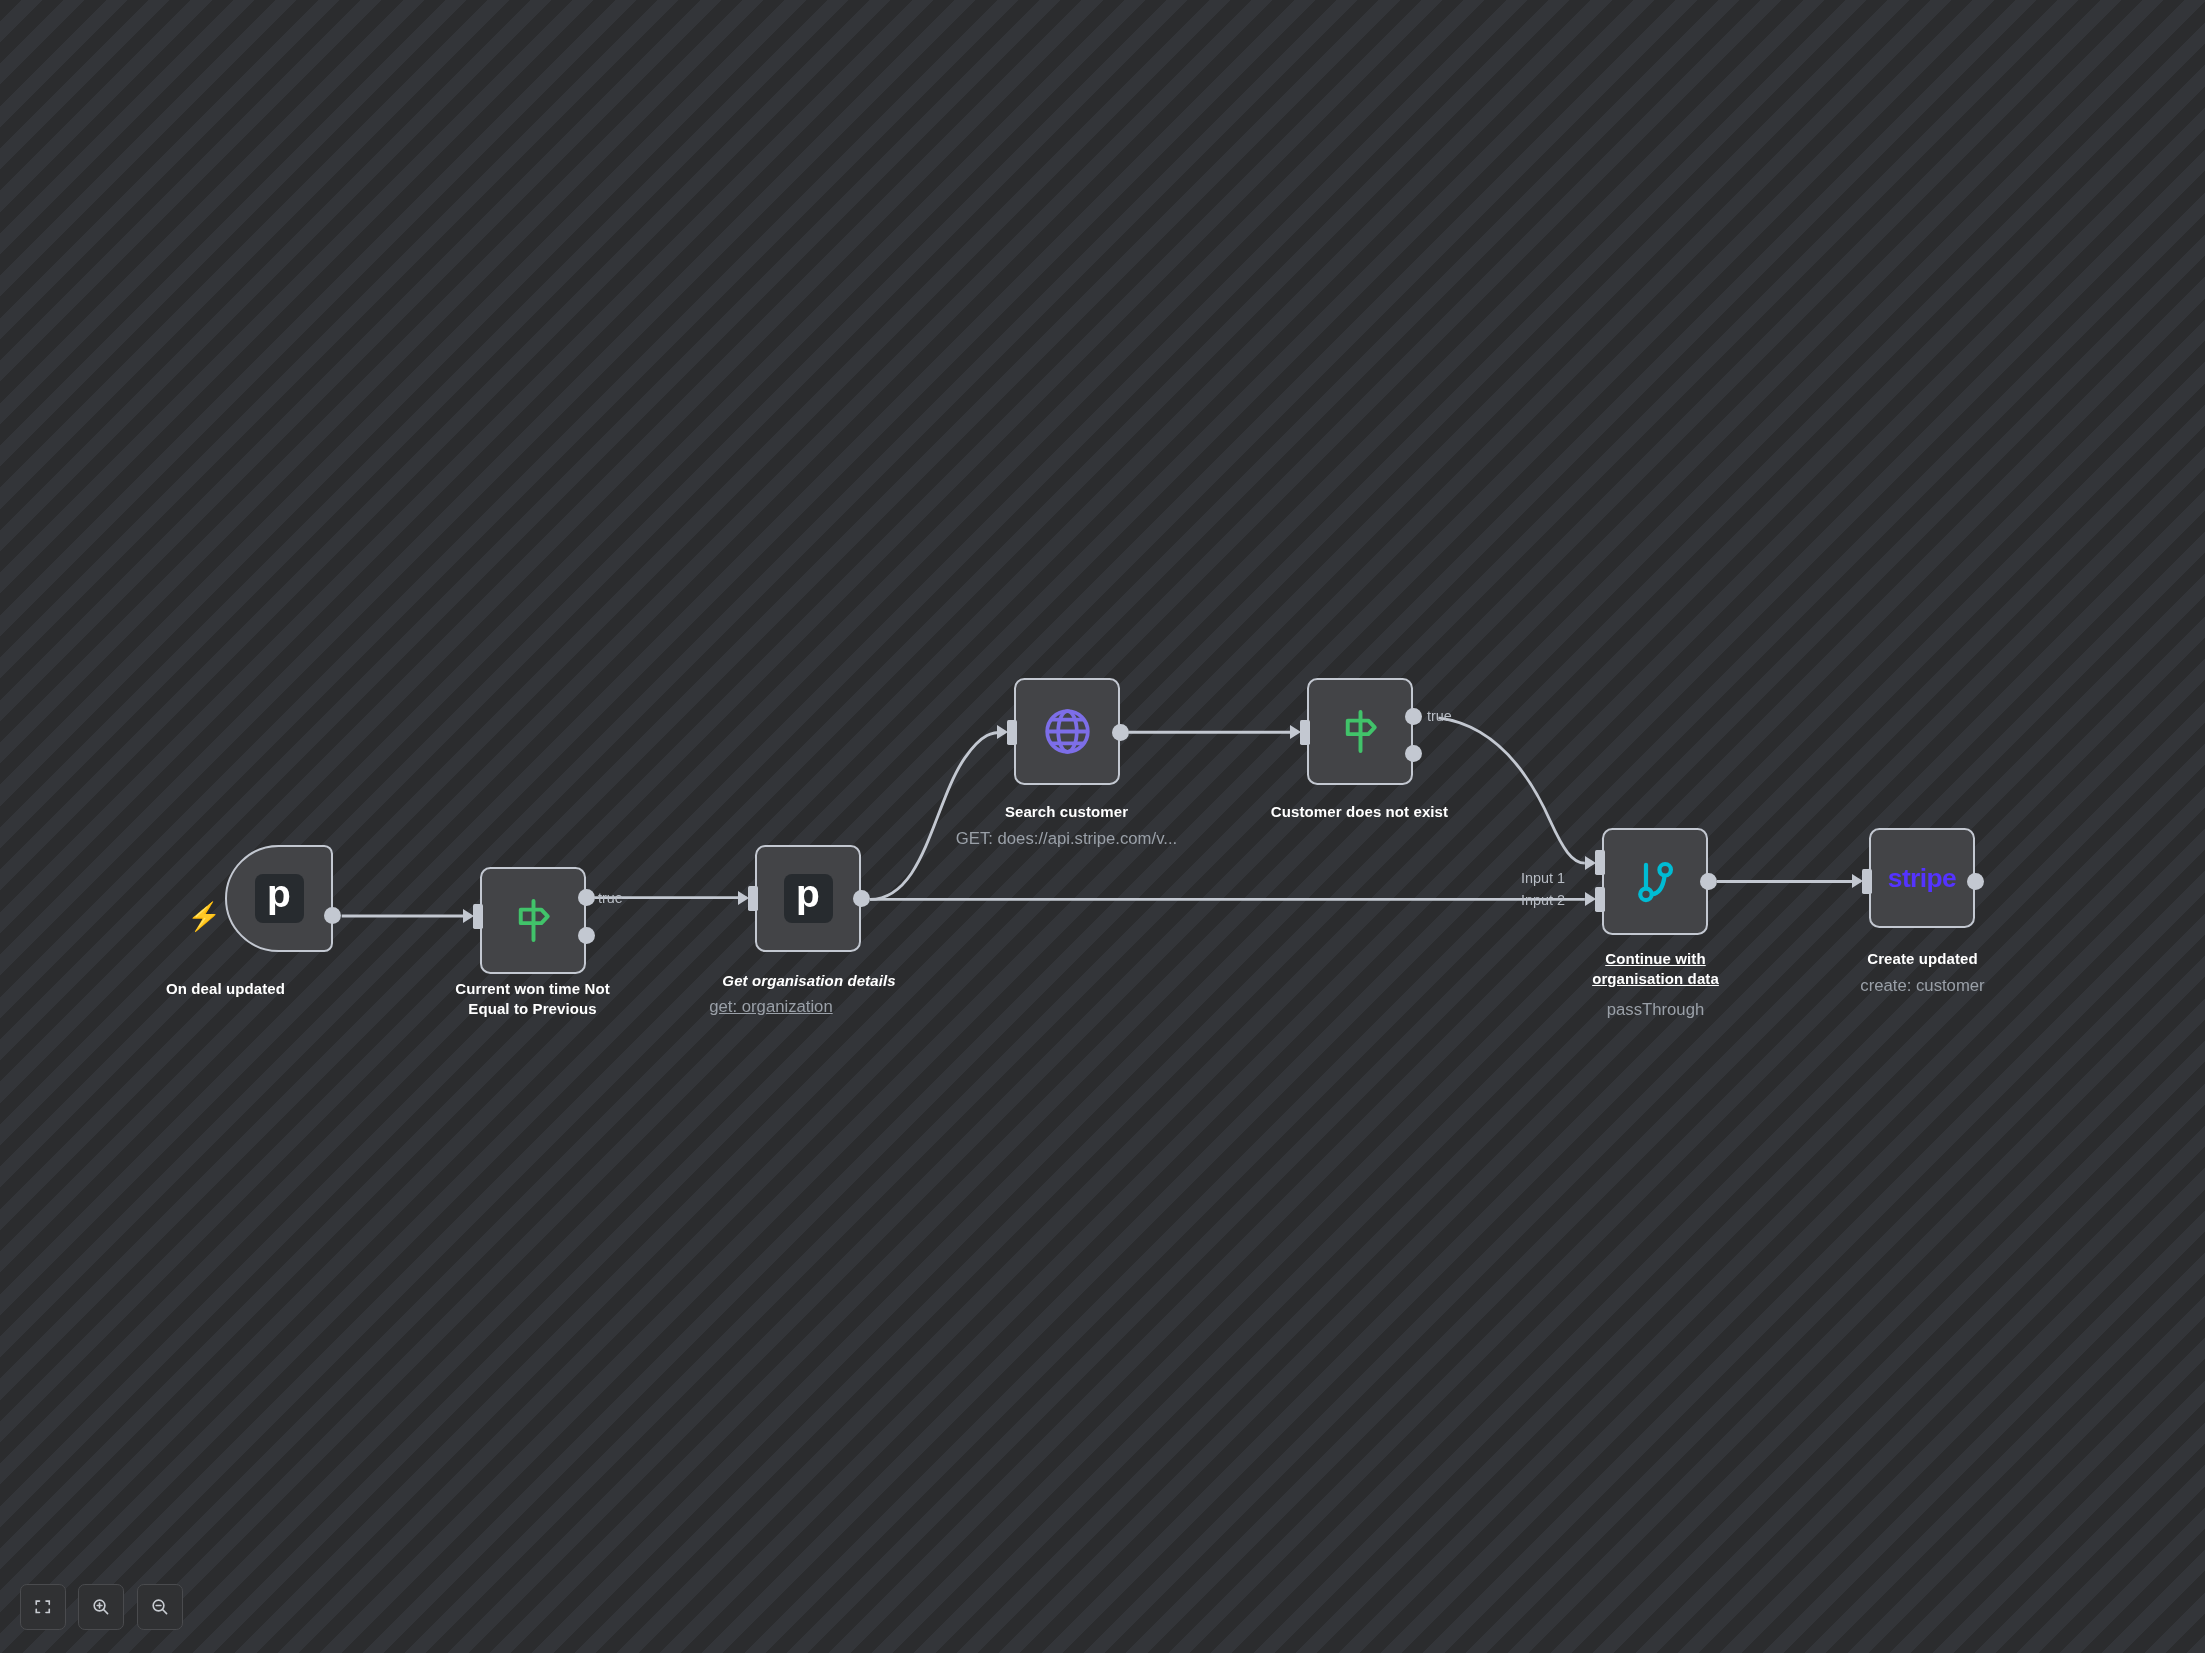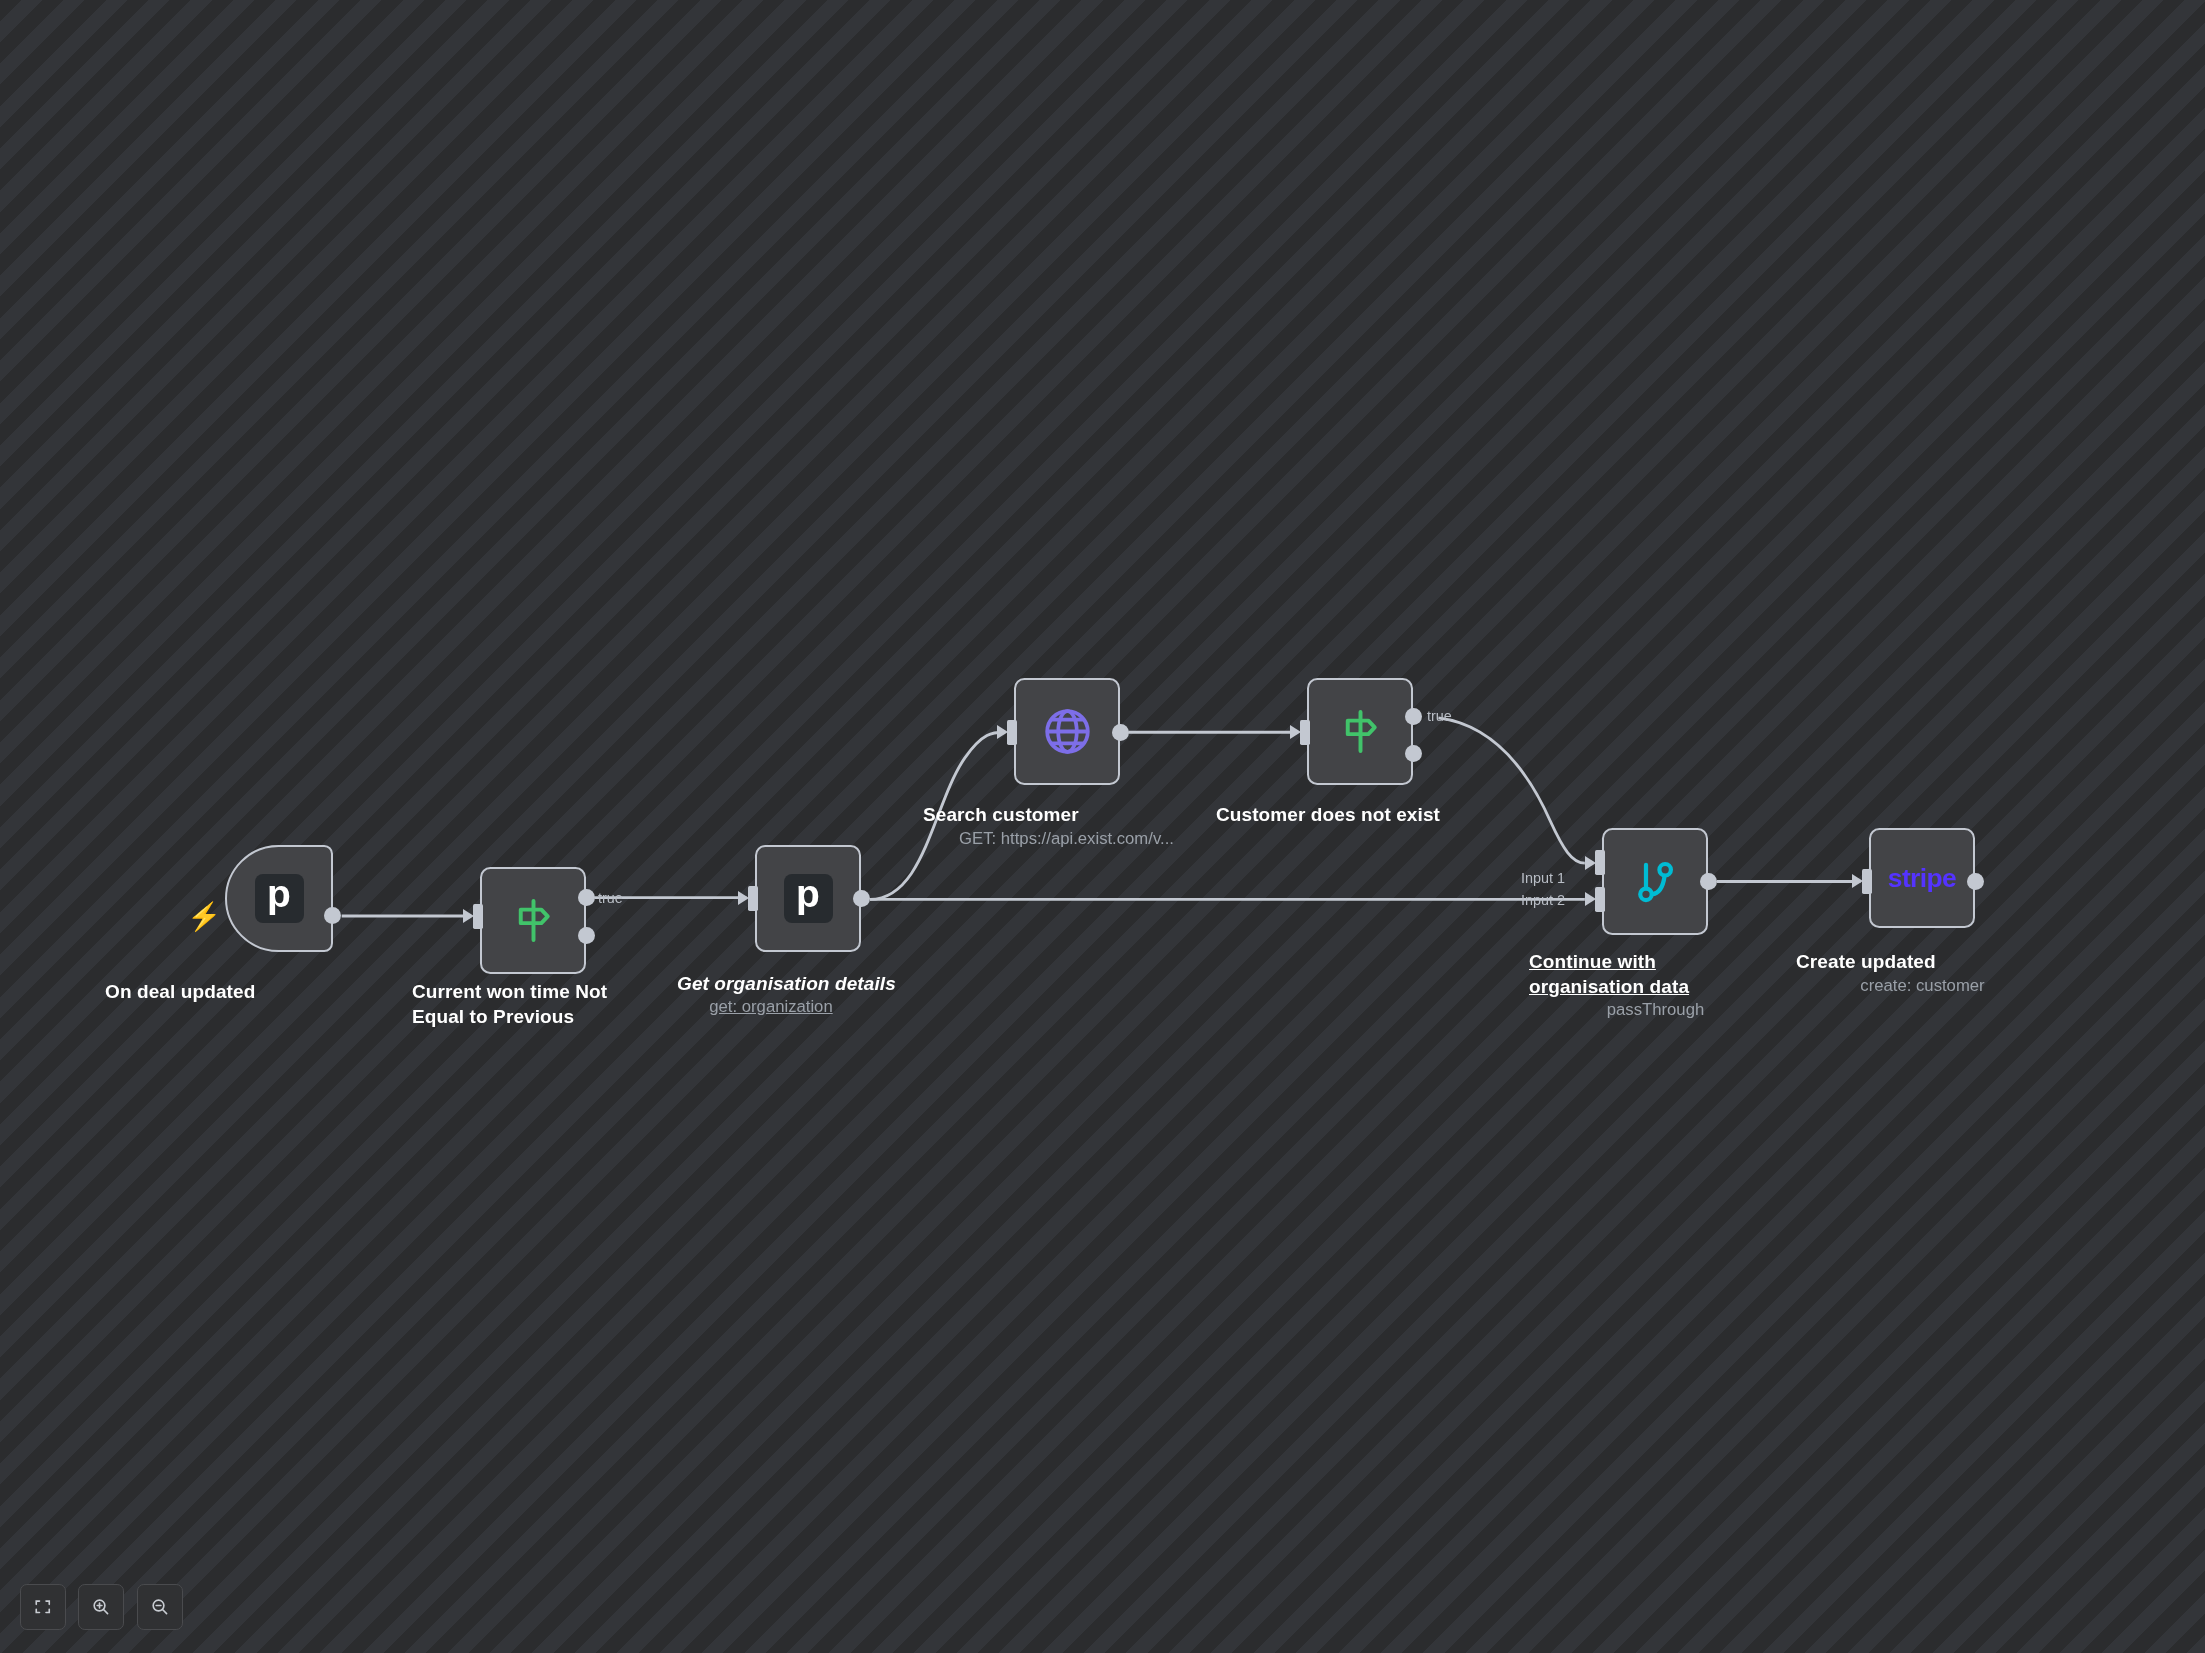--- a/index.html
+++ b/index.html
@@ -50,23 +50,23 @@
     display: flex;
     align-items: center;
     justify-content: center;
   }
   .node-box.trigger {
     border-radius: 63px 10.3px 10.3px 63px;
   }
 
   .node-caption {
     position: absolute;
-    text-align: left;
+    text-align: center;
     color: #ffffff;
-    font-size: 19px;
+    font-size: 15px;
     font-weight: 700;
     line-height: 1.32;
     letter-spacing: 0.1px;
     white-space: pre-line;
   }
   .node-subtitle {
     position: absolute;
     text-align: center;
     color: #9aa0a8;
     font-size: 16.7px;
@@ -243,21 +243,21 @@
         </g>
       </svg>
     </div>
     <div class="in-port" style="left:-17px; top:42px;">
       <div class="tri"></div>
         <div class="bar"></div>
     </div>
     <div class="out-dot" style="left:98px; top:46px;"></div>
   </div>
   <div class="node-caption" style="left:923px; top:802px; width:287px;">Search customer</div>
-  <div class="node-subtitle" style="left:923px; top:828px; width:287px;">GET: https://api.exist.com/v...</div>
+  <div class="node-subtitle" style="left:923px; top:828px; width:287px;">GET: does://api.stripe.com/v...</div>
 
   <div class="node" style="left:1307px; top:678px;">
     <div class="node-box" style="width:106px; height:107px;">
       <svg width="45" height="49" viewBox="0 0 24 26">
         <g fill="none" stroke="#41c36a" stroke-width="2.1" stroke-linecap="round" stroke-linejoin="round">
           <path d="M12 2.6 V 23.4"></path>
           <path d="M5.2 7.2 H 16.2 L 19.6 10.8 L 16.2 14.4 H 5.2 Z"></path>
         </g>
       </svg>
     </div>

